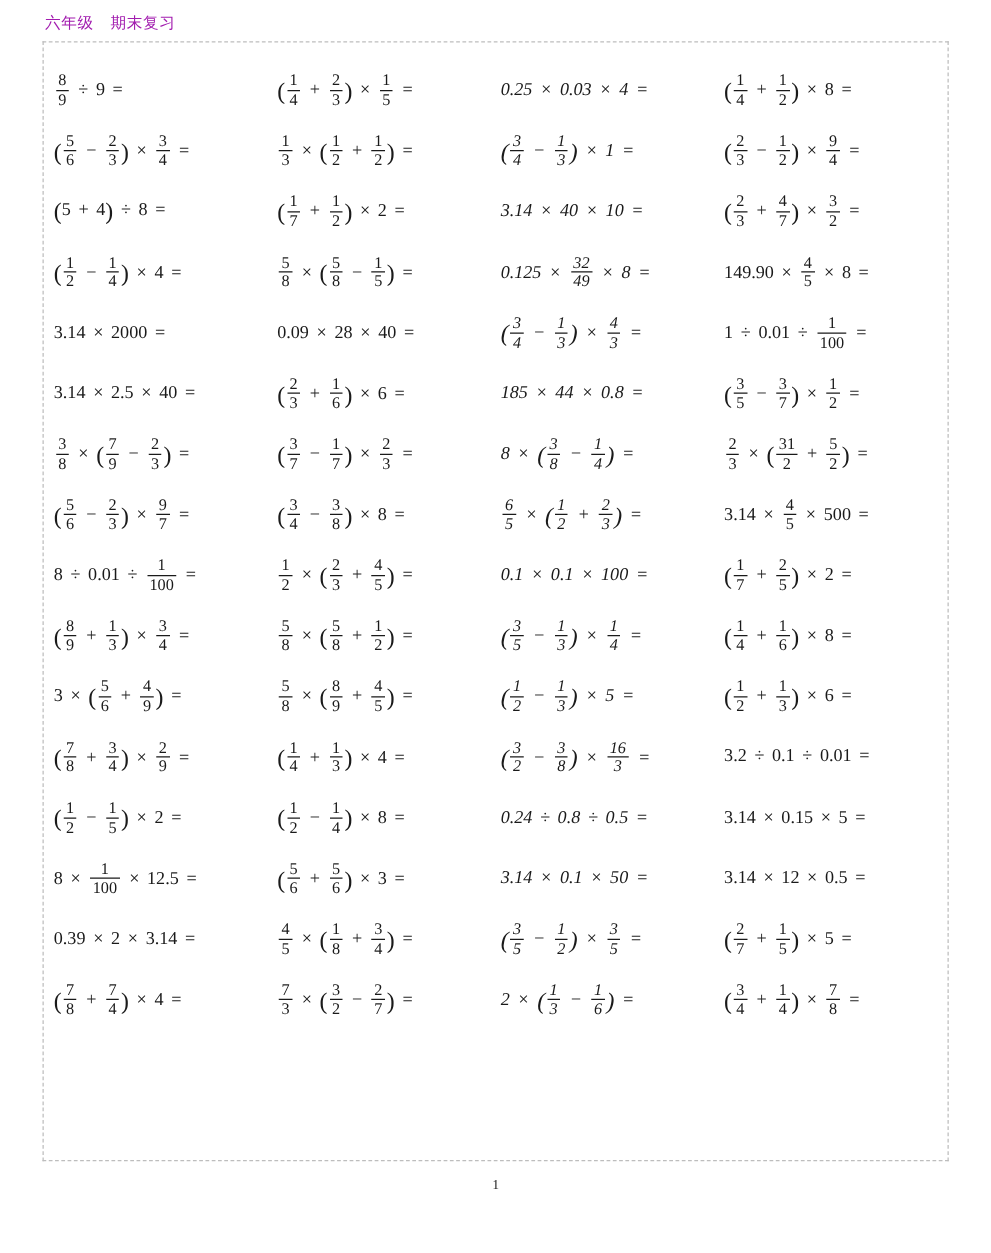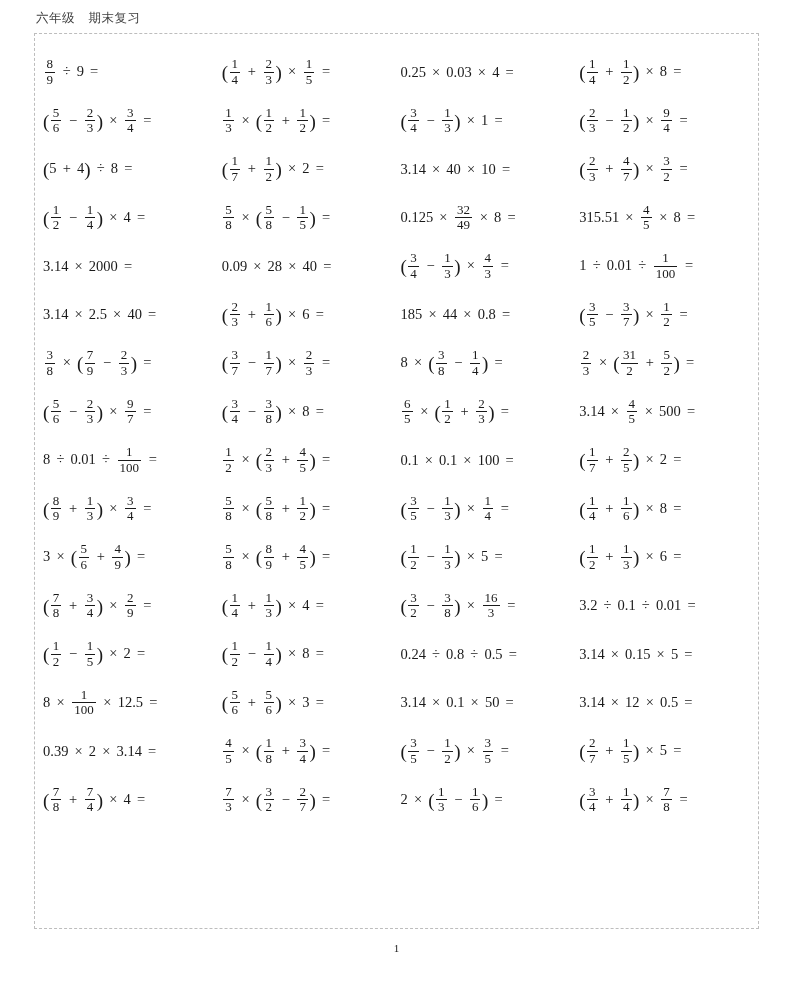--- a/index.html
+++ b/index.html
@@ -18,21 +18,21 @@
   .page {
     width: 793px;
     height: 1002px;
     box-sizing: border-box;
     padding: 10px 34px 0 34px;
     position: relative;
   }
   .header {
     font-family: "DejaVu Sans", sans-serif;
     font-size: 12.5px;
-    color: #404040;
+    color: #a21caf;
     padding-left: 2px;
     margin-bottom: 6px;
     letter-spacing: 0.5px;
     white-space: pre;
   }
   .sheet {
     border: 1px dashed #bdbdbd;
     box-sizing: border-box;
     height: 896px;
     padding: 14px 4px 10px 4px;
@@ -44,21 +44,21 @@
   }
   table.grid td {
     vertical-align: middle;
     height: 48.5px;
     padding: 0 4px;
     font-size: 14.5px;
     white-space: nowrap;
   }
   .c0 { padding-left: 24px; }
   .c1 { padding-left: 12px; }
-  .c2 { padding-left: 12px; }
+  .c2 { padding-left: 12px; font-style: italic; }
   .c3 { padding-left: 8px; }
 
   .expr {
     display: inline-block;
     line-height: 1;
   }
   .frac {
     display: inline-block;
     vertical-align: -0.52em;
     text-align: center;
@@ -117,21 +117,21 @@
           <tr>
             <td class="c0"><span class="expr"><span class="par">(</span><span class="num-lit">5</span> <span class="op">+</span> <span class="num-lit">4</span><span class="par">)</span> <span class="op">÷</span> <span class="num-lit">8</span> <span class="op">=</span></span></td>
             <td class="c1"><span class="expr"><span class="par">(</span><span class="frac"><span class="num">1</span><span class="den">7</span></span> <span class="op">+</span> <span class="frac"><span class="num">1</span><span class="den">2</span></span><span class="par">)</span> <span class="op">×</span> <span class="num-lit">2</span> <span class="op">=</span></span></td>
             <td class="c2"><span class="expr"><span class="num-lit">3.14</span> <span class="op">×</span> <span class="num-lit">40</span> <span class="op">×</span> <span class="num-lit">10</span> <span class="op">=</span></span></td>
             <td class="c3"><span class="expr"><span class="par">(</span><span class="frac"><span class="num">2</span><span class="den">3</span></span> <span class="op">+</span> <span class="frac"><span class="num">4</span><span class="den">7</span></span><span class="par">)</span> <span class="op">×</span> <span class="frac"><span class="num">3</span><span class="den">2</span></span> <span class="op">=</span></span></td>
           </tr>
           <tr>
             <td class="c0"><span class="expr"><span class="par">(</span><span class="frac"><span class="num">1</span><span class="den">2</span></span> <span class="op">−</span> <span class="frac"><span class="num">1</span><span class="den">4</span></span><span class="par">)</span> <span class="op">×</span> <span class="num-lit">4</span> <span class="op">=</span></span></td>
             <td class="c1"><span class="expr"><span class="frac"><span class="num">5</span><span class="den">8</span></span> <span class="op">×</span> <span class="par">(</span><span class="frac"><span class="num">5</span><span class="den">8</span></span> <span class="op">−</span> <span class="frac"><span class="num">1</span><span class="den">5</span></span><span class="par">)</span> <span class="op">=</span></span></td>
             <td class="c2"><span class="expr"><span class="num-lit">0.125</span> <span class="op">×</span> <span class="frac"><span class="num">32</span><span class="den">49</span></span> <span class="op">×</span> <span class="num-lit">8</span> <span class="op">=</span></span></td>
-            <td class="c3"><span class="expr"><span class="num-lit">315.51</span> <span class="op">×</span> <span class="frac"><span class="num">4</span><span class="den">5</span></span> <span class="op">×</span> <span class="num-lit">8</span> <span class="op">=</span></span></td>
+            <td class="c3"><span class="expr"><span class="num-lit">149.90</span> <span class="op">×</span> <span class="frac"><span class="num">4</span><span class="den">5</span></span> <span class="op">×</span> <span class="num-lit">8</span> <span class="op">=</span></span></td>
           </tr>
           <tr>
             <td class="c0"><span class="expr"><span class="num-lit">3.14</span> <span class="op">×</span> <span class="num-lit">2000</span> <span class="op">=</span></span></td>
             <td class="c1"><span class="expr"><span class="num-lit">0.09</span> <span class="op">×</span> <span class="num-lit">28</span> <span class="op">×</span> <span class="num-lit">40</span> <span class="op">=</span></span></td>
             <td class="c2"><span class="expr"><span class="par">(</span><span class="frac"><span class="num">3</span><span class="den">4</span></span> <span class="op">−</span> <span class="frac"><span class="num">1</span><span class="den">3</span></span><span class="par">)</span> <span class="op">×</span> <span class="frac"><span class="num">4</span><span class="den">3</span></span> <span class="op">=</span></span></td>
             <td class="c3"><span class="expr"><span class="num-lit">1</span> <span class="op">÷</span> <span class="num-lit">0.01</span> <span class="op">÷</span> <span class="frac"><span class="num">1</span><span class="den">100</span></span> <span class="op">=</span></span></td>
           </tr>
           <tr>
             <td class="c0"><span class="expr"><span class="num-lit">3.14</span> <span class="op">×</span> <span class="num-lit">2.5</span> <span class="op">×</span> <span class="num-lit">40</span> <span class="op">=</span></span></td>
             <td class="c1"><span class="expr"><span class="par">(</span><span class="frac"><span class="num">2</span><span class="den">3</span></span> <span class="op">+</span> <span class="frac"><span class="num">1</span><span class="den">6</span></span><span class="par">)</span> <span class="op">×</span> <span class="num-lit">6</span> <span class="op">=</span></span></td>

